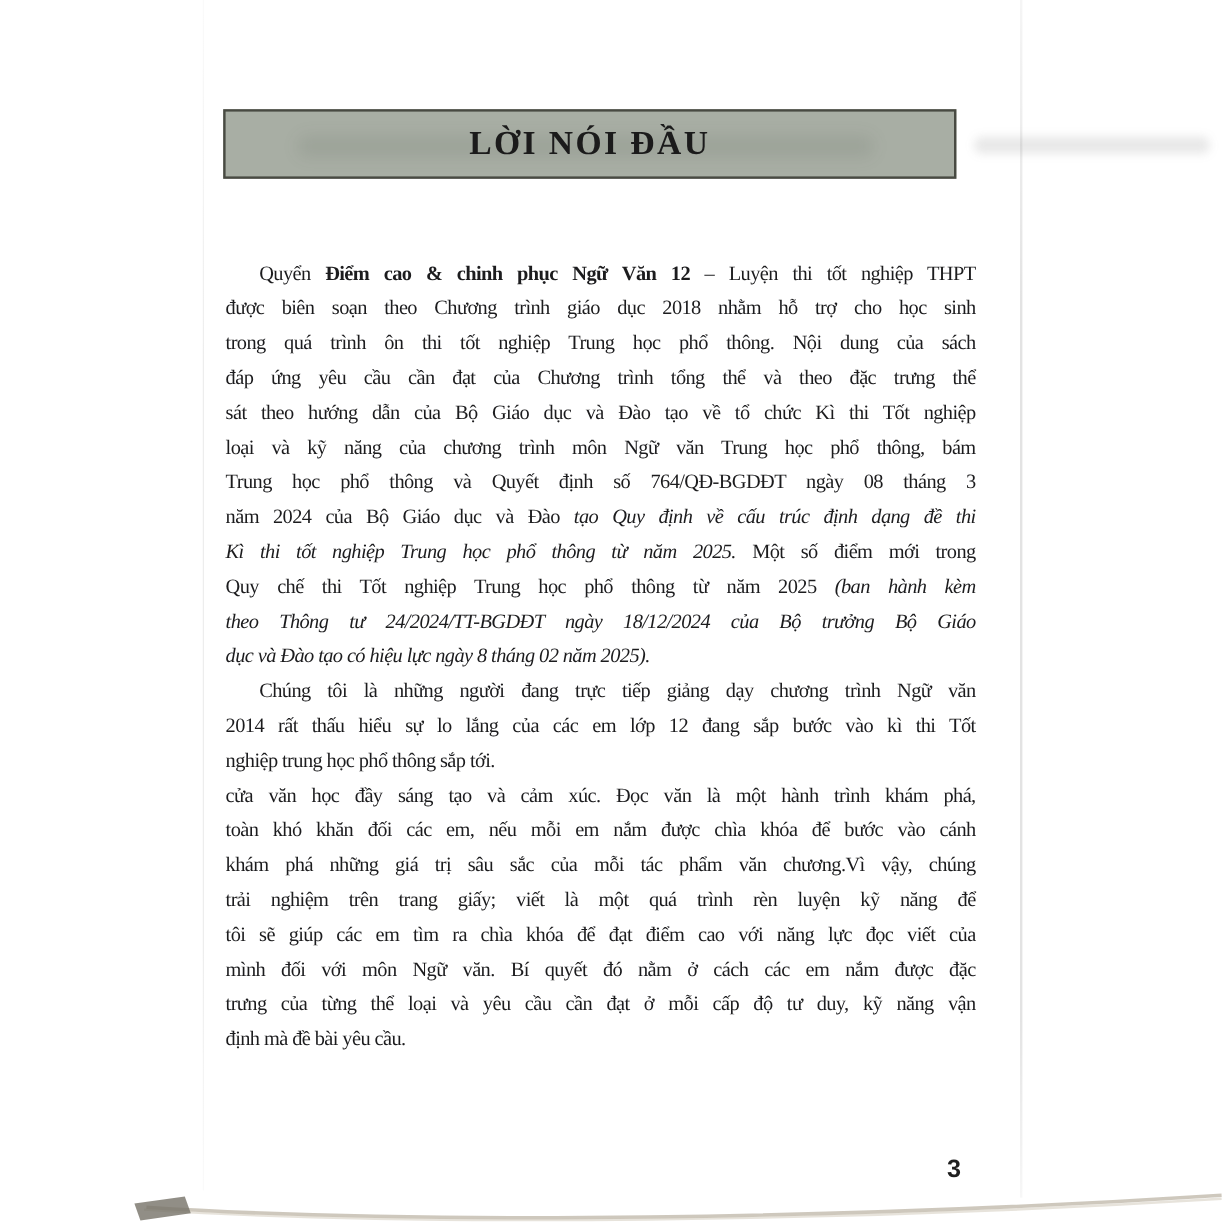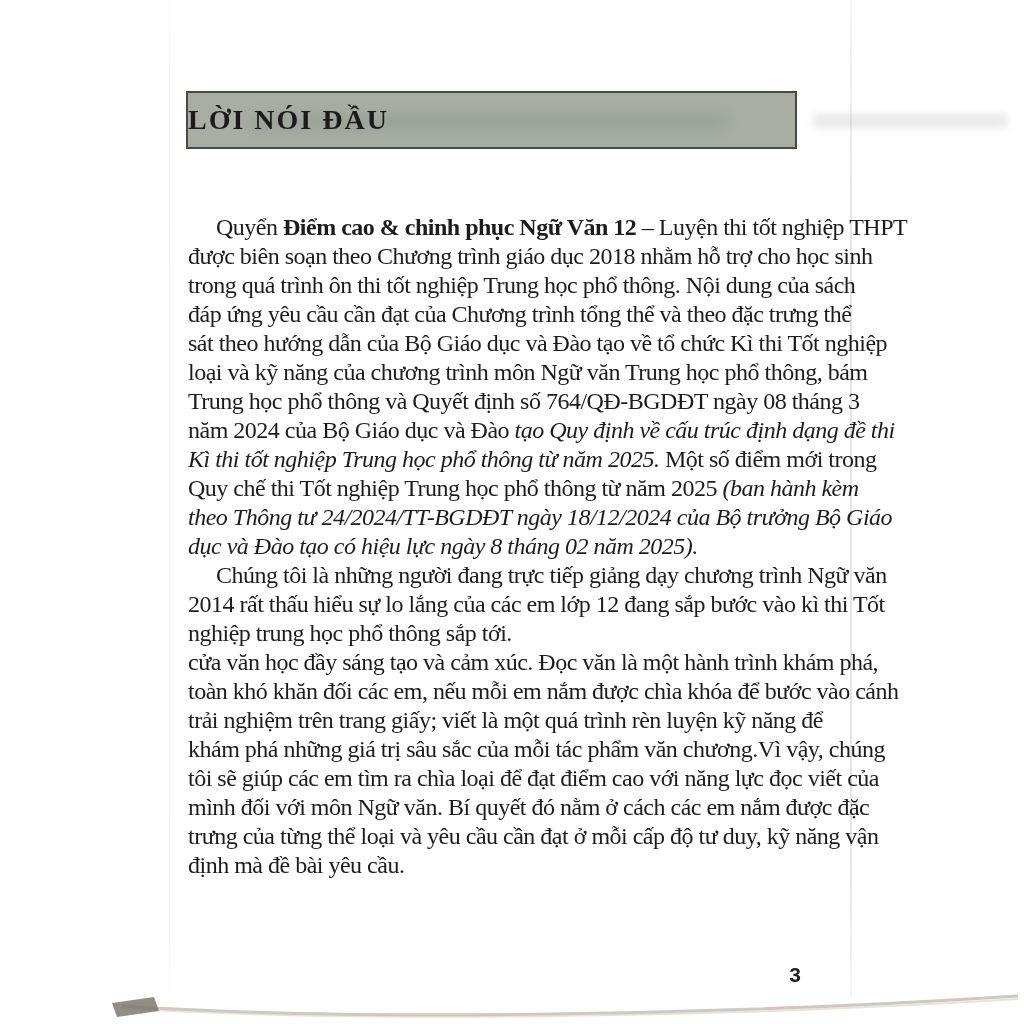--- a/index.html
+++ b/index.html
@@ -13,37 +13,37 @@
   #left-page-edge{left:169px;width:1px;height:992px;
     background:linear-gradient(to bottom,rgba(0,0,0,0.02),rgba(0,0,0,0.07) 30%,rgba(0,0,0,0.07) 80%,rgba(0,0,0,0.02));}
   #right-page-edge{left:850px;width:2px;height:998px;
     background:linear-gradient(to bottom,rgba(0,0,0,0.04),rgba(0,0,0,0.11) 25%,rgba(0,0,0,0.11) 85%,rgba(0,0,0,0.03));}
   
   .header-box{
     position:absolute;left:186px;top:91px;width:611px;height:58px;
     background:var(--header-bg,#a8aea4);
     border:2px solid rgba(45,46,38,0.78);
     box-sizing:border-box;
-    display:flex;align-items:center;
+    display:flex;align-items:center;justify-content:center;
   }
   .header-box .smudge{
     position:absolute;left:60px;top:20px;width:480px;height:18px;
     background:rgba(60,70,60,0.10);filter:blur(6px);border-radius:8px;
   }
   .header-title{
     font-size:28px;font-weight:bold;color:var(--title-color,#1b1b1b);
     letter-spacing:2px;position:relative;
   }
   
   .bleed{position:absolute;background:rgba(90,95,90,0.14);filter:blur(4px);border-radius:6px;}
   #bleed-right{left:812px;top:114px;width:196px;height:14px;}
   
   .body-text{
     position:absolute;left:188px;top:213px;width:625px;
-    font-size:24px;letter-spacing:-0.5px;color:var(--text-color,#1c1c1e);
+    font-size:17px;letter-spacing:-0.5px;color:var(--text-color,#1c1c1e);
   }
   .para{margin:0;}
   .para + .para{}
   .line{
     height:29px;line-height:29px;white-space:nowrap;
     text-align:justify;text-align-last:justify;
   }
   .line.first{text-indent:28px;}
   .line.last{text-align-last:left;}
   .seg-b{font-weight:bold;}
@@ -86,23 +86,23 @@
       <div class="line last"><span class="seg-i">dục và Đào tạo có hiệu lực ngày 8 tháng 02 năm 2025).</span></div>
     </div>
     <div class="para">
       <div class="line first"><span class="seg-r">Chúng tôi là những người đang trực tiếp giảng dạy chương trình Ngữ văn</span></div>
       <div class="line"><span class="seg-r">2014 rất thấu hiểu sự lo lắng của các em lớp 12 đang sắp bước vào kì thi Tốt</span></div>
       <div class="line last"><span class="seg-r">nghiệp trung học phổ thông sắp tới.</span></div>
     </div>
     <div class="para">
       <div class="line"><span class="seg-r">cửa văn học đầy sáng tạo và cảm xúc. Đọc văn là một hành trình khám phá,</span></div>
       <div class="line"><span class="seg-r">toàn khó khăn đối các em, nếu mỗi em nắm được chìa khóa để bước vào cánh</span></div>
+      <div class="line"><span class="seg-r">khám phá những giá trị sâu sắc của mỗi tác phẩm văn chương.Vì vậy, chúng</span></div>
       <div class="line"><span class="seg-r">trải nghiệm trên trang giấy; viết là một quá trình rèn luyện kỹ năng để</span></div>
-      <div class="line"><span class="seg-r">khám phá những giá trị sâu sắc của mỗi tác phẩm văn chương.Vì vậy, chúng</span></div>
-      <div class="line"><span class="seg-r">tôi sẽ giúp các em tìm ra chìa loại để đạt điểm cao với năng lực đọc viết của</span></div>
+      <div class="line"><span class="seg-r">tôi sẽ giúp các em tìm ra chìa khóa để đạt điểm cao với năng lực đọc viết của</span></div>
       <div class="line"><span class="seg-r">mình đối với môn Ngữ văn. Bí quyết đó nằm ở cách các em nắm được đặc</span></div>
       <div class="line"><span class="seg-r">trưng của từng thể loại và yêu cầu cần đạt ở mỗi cấp độ tư duy, kỹ năng vận</span></div>
       <div class="line last"><span class="seg-r">định mà đề bài yêu cầu.</span></div>
     </div>
   </div>
 
 <div class="page-number">3</div>
 
 <svg id="bottom-edge-svg" width="934" height="38">
   <path d="M32 22 C 260 37, 620 32, 928 12" stroke="#b3ab9a" stroke-width="3" fill="none" opacity="0.65"></path>

